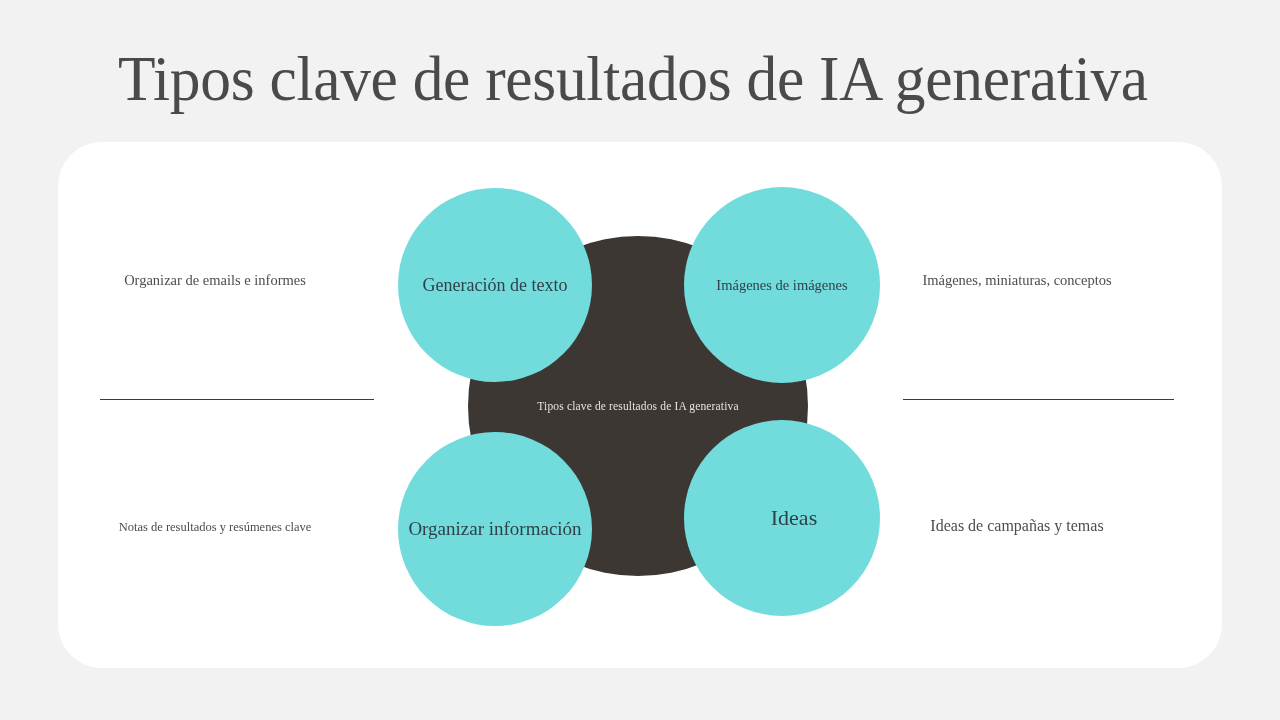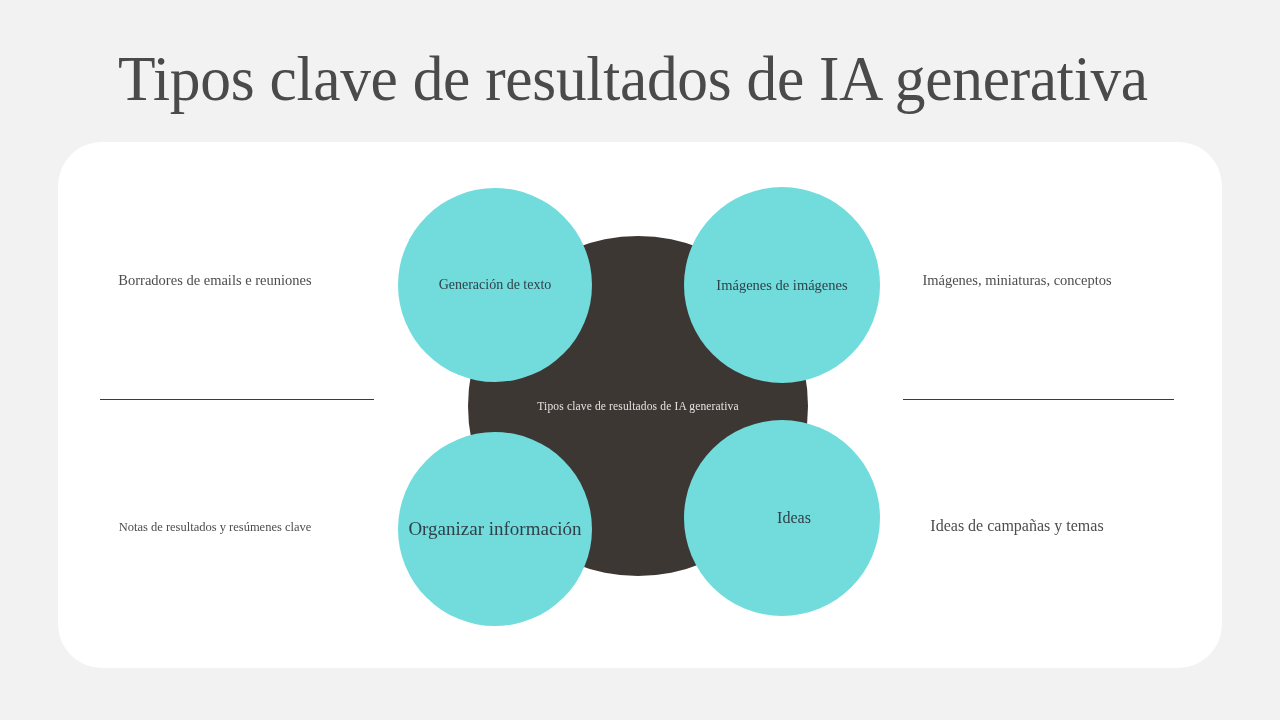--- a/index.html
+++ b/index.html
@@ -93,24 +93,24 @@
     color: #2f4249;
     font-family: "Liberation Serif", serif;
     white-space: nowrap;
   }
 
   .node.top-left    { left: 340px; top: 46px;  width: 194px; height: 194px; }
   .node.top-right   { left: 626px; top: 45px;  width: 196px; height: 196px; }
   .node.bottom-left { left: 340px; top: 290px; width: 194px; height: 194px; }
   .node.bottom-right{ left: 626px; top: 278px; width: 196px; height: 196px; }
 
-  .node.top-left    .node-label { font-size: 14px; }
+  .node.top-left    .node-label { font-size: 18px; }
   .node.top-right   .node-label { font-size: 14.5px; }
   .node.bottom-left .node-label { font-size: 19px; }
-  .node.bottom-right .node-label { font-size: 16px; margin-left: 24px; }
+  .node.bottom-right .node-label { font-size: 22px; margin-left: 24px; }
 
   
   .caption {
     position: absolute;
     color: #4d4d4d;
     font-family: "Liberation Serif", serif;
     white-space: nowrap;
   }
   .caption.left  { text-align: center; }
   .caption.right { text-align: center; }
@@ -166,21 +166,21 @@
       </div>
 
       <div class="node bottom-left">
         <span class="node-label">Organizar información</span>
       </div>
 
       <div class="node bottom-right">
         <span class="node-label">Ideas</span>
       </div>
 
-      <div class="caption left" id="caption-top-left">Borradores de emails e reuniones</div>
+      <div class="caption left" id="caption-top-left">Organizar de emails e informes</div>
 
       <div class="caption right" id="caption-top-right">Imágenes, miniaturas, conceptos</div>
 
       <div class="caption left" id="caption-bottom-left">Notas de resultados y resúmenes clave</div>
 
       <div class="caption right" id="caption-bottom-right">Ideas de campañas y temas</div>
 
       <div class="divider" id="divider-left"></div>
       <div class="divider" id="divider-right"></div>
 

